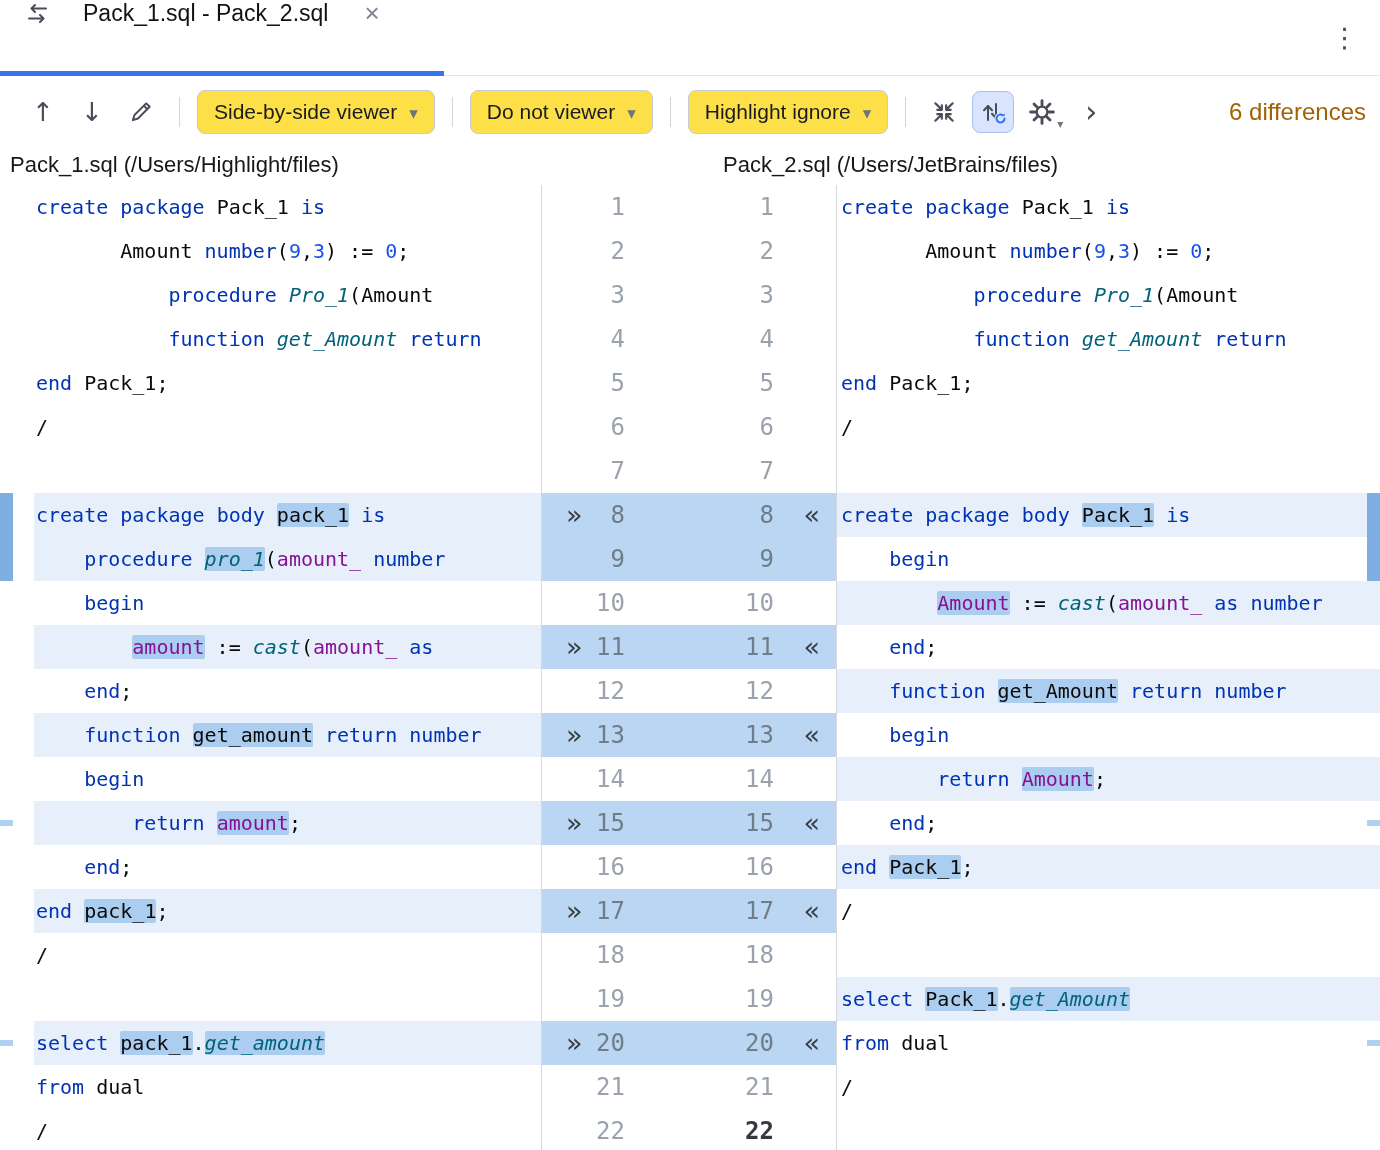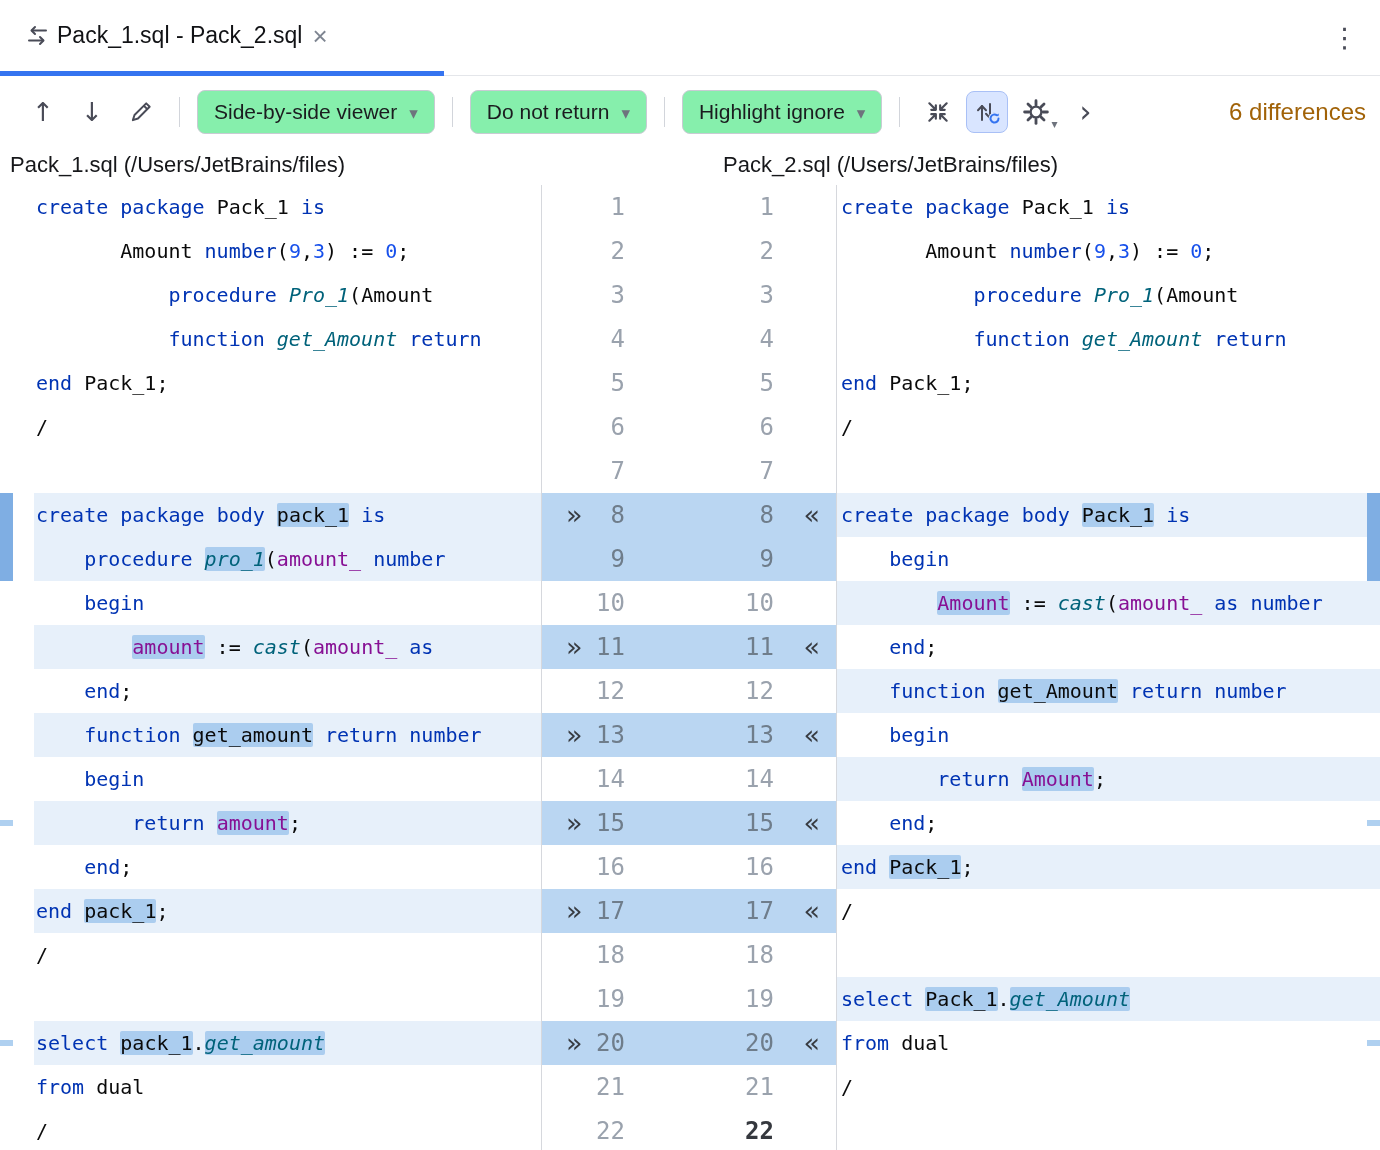--- a/index.html
+++ b/index.html
@@ -1,34 +1,34 @@
 <!DOCTYPE html>
 <html><head>
 <meta charset="utf-8">
 <style>
   html,body{margin:0;padding:0;background:#FFFFFF;width:1380px;height:1150px;overflow:hidden;
             font-family:"Liberation Sans",sans-serif;-webkit-font-smoothing:antialiased;}
   .app{width:1380px;height:1150px;display:flex;flex-direction:column;}
 
   
   .tabbar{position:relative;height:76px;box-sizing:border-box;border-bottom:1px solid #E4E6EA;flex:none;}
-  .tab{position:absolute;left:14px;top:0;height:71px;display:flex;align-items:center;gap:6px;padding:0 10px;cursor:default;}
+  .tab{position:absolute;left:14px;top:0;height:71px;display:flex;gap:32px;padding:0 10px;cursor:default;}
   .tab-title{font-size:23px;color:#111215;}
   .tab-close{font-size:26px;color:#7E8591;line-height:1;margin-left:4px;}
   .tab-underline{position:absolute;left:0;top:71px;width:444px;height:5px;background:#3574F0;}
   .kebab{position:absolute;right:22px;top:50%;transform:translateY(-50%);font-size:27px;color:#494B57;}
 
   
   .toolbar{height:72px;flex:none;display:flex;align-items:center;padding:0 10px 0 22px;gap:7px;}
   .icon-btn{background:none;border:none;width:42px;height:42px;border-radius:8px;display:inline-flex;
             align-items:center;justify-content:center;padding:0;cursor:pointer;position:relative;}
   .icon-btn.active{background:#D9E5FF;border:1px solid #A9C0F6;box-sizing:border-box;}
   .glyph-icon{font-family:"DejaVu Sans",sans-serif;font-size:26px;color:#494B57;line-height:1;}
   .sep{width:1px;height:30px;background:#D2D5DB;margin:0 10px;flex:none;}
-  .dd{display:inline-flex;align-items:center;gap:12px;height:44px;padding:0 16px;background:#86efac;
+  .dd{display:inline-flex;align-items:center;gap:12px;height:44px;padding:0 16px;background:#fde047;
       border:1px solid #C8CBD3;border-radius:8px;cursor:pointer;}
   .dd-label{font-size:21px;color:#1B1C1F;font-family:"Liberation Sans",sans-serif;white-space:nowrap;}
   .dd-arrow{font-family:"DejaVu Sans",sans-serif;font-size:17px;color:#6E737D;line-height:1;padding-top:2px;}
   .gear-caret{position:absolute;right:0px;bottom:2px;font-family:"DejaVu Sans",sans-serif;font-size:12px;color:#6E737D;}
   .diff-count{margin-left:auto;font-size:24px;color:#a16207;padding-right:4px;white-space:nowrap;}
 
   
   .file-headers{position:relative;height:37px;flex:none;}
   .fh{position:absolute;top:0;line-height:34px;font-size:22px;color:#16171A;white-space:nowrap;}
   .fh-left{left:10px;} .fh-right{left:723px;}
@@ -107,21 +107,21 @@
     </button>
     <span class="sep"></span>
 
     <button class="dd">
       <span class="dd-label">Side-by-side viewer</span>
       <span class="dd-arrow">▾</span>
     </button>
     <span class="sep"></span>
 
     <button class="dd">
-      <span class="dd-label">Do not return</span>
+      <span class="dd-label">Do not viewer</span>
       <span class="dd-arrow">▾</span>
     </button>
     <span class="sep"></span>
 
     <button class="dd">
       <span class="dd-label">Highlight ignore</span>
       <span class="dd-arrow">▾</span>
     </button>
     <span class="sep"></span>
 
@@ -167,21 +167,21 @@
       <span class="gear-caret">▾</span>
     </button>
     <button class="icon-btn">
       <span class="glyph-icon" style="font-size:30px;">›</span>
     </button>
 
     <div class="diff-count">6 differences</div>
   </div>
 
   <div class="file-headers">
-    <span class="fh fh-left">Pack_1.sql (/Users/JetBrains/files)</span>
+    <span class="fh fh-left">Pack_1.sql (/Users/Highlight/files)</span>
     <span class="fh fh-right">Pack_2.sql (/Users/JetBrains/files)</span>
   </div>
 
   <div class="editor">
     <div class="pane pane-left">
       <div class="edge-strip">
           <div class="edge-mark block" style="top: 308px; height: 88px;"></div>
           <div class="edge-mark line" style="top: 635px;"></div>
           <div class="edge-mark line" style="top: 855px;"></div>
         </div>

